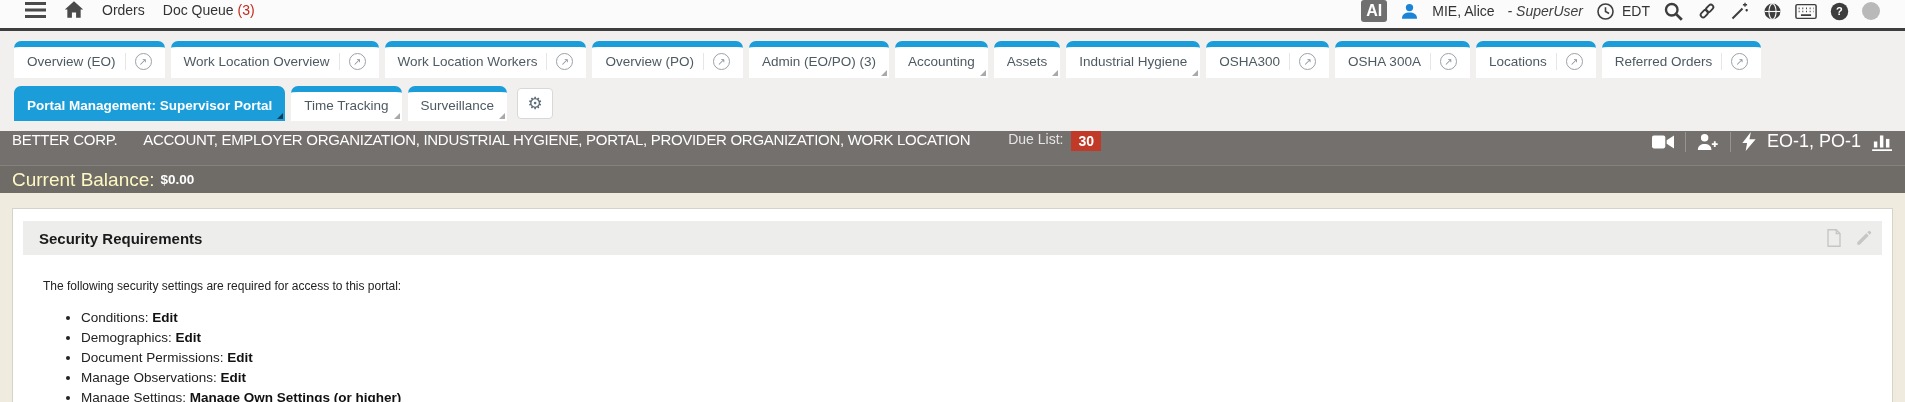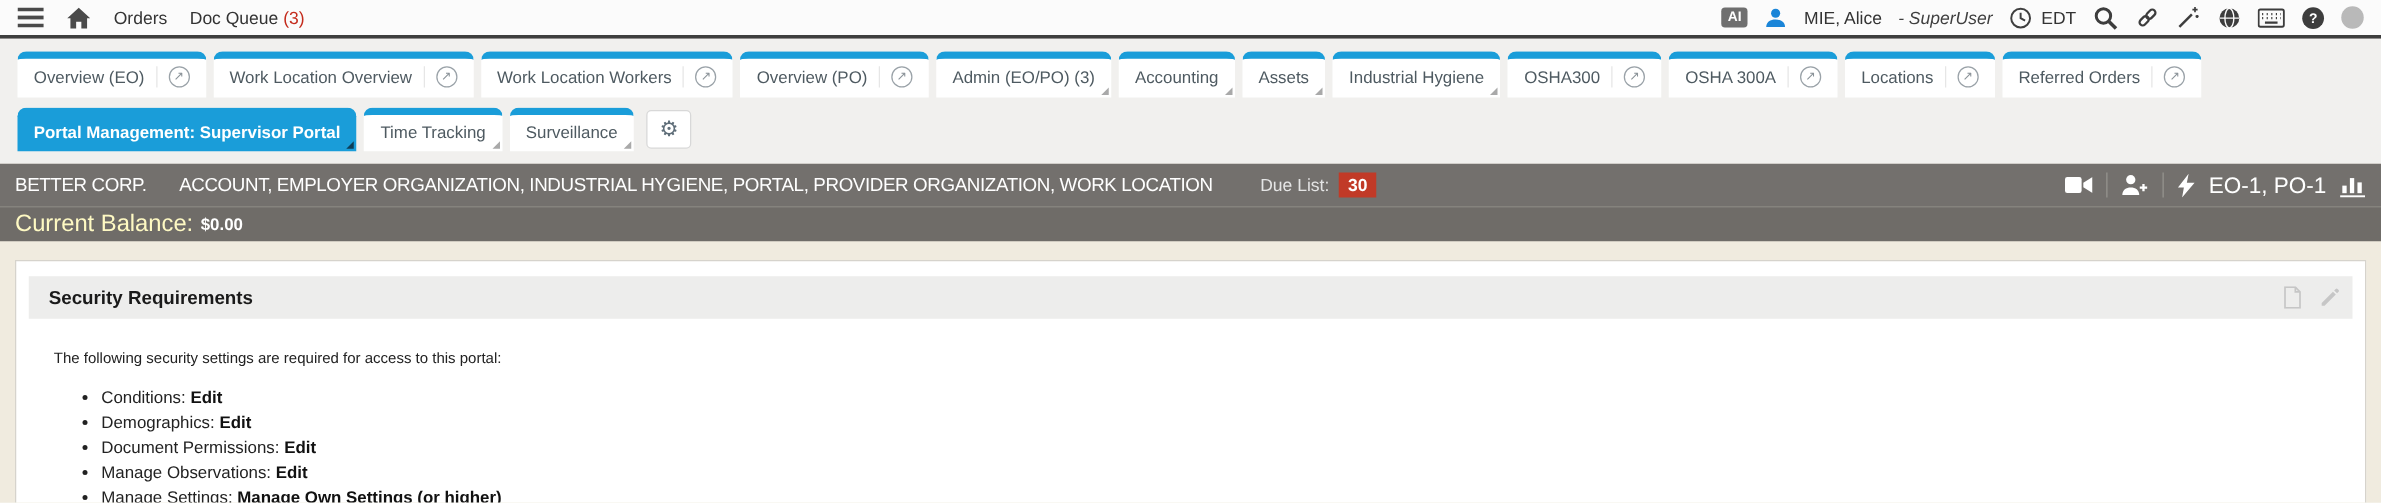--- a/index.html
+++ b/index.html
@@ -1,27 +1,27 @@
 <!DOCTYPE html>
 <html><head>
 <meta charset="utf-8">
 <style>
   * { margin:0; padding:0; box-sizing:border-box; }
   html,body { width:1905px; height:402px; overflow:hidden;
     font-family:"Liberation Sans","DejaVu Sans",sans-serif; background:#f0ebdf; }
 
   
   .topbar { height:31px; background:#fbfbfb; border-bottom:3px solid #3e3e3e;
-    display:flex; align-items:center; padding:0 14px; }
+    display:flex; align-items:flex-start; padding:0 25px; }
   .topbar .left { display:flex; align-items:center; gap:18px; }
   .topbar .right { margin-left:auto; display:flex; align-items:center; gap:13px; }
   .nav-link { font-size:14px; color:#333; cursor:pointer; }
   .red { color:#c42b1c; }
   .icon-btn { display:flex; align-items:center; justify-content:center; cursor:pointer; }
-  .ai-badge { background:#6f6f6f; color:#fff; font-weight:bold; font-size:11px;
+  .ai-badge { background:#6f6f6f; color:#fff; font-weight:bold; font-size:16px;
     padding:2px 5px; border-radius:3px; }
   .username { font-size:14px; color:#333; }
   .role { font-size:14px; color:#3f3f3f; font-style:italic; }
   .tz { font-size:14px; color:#333; margin-left:-6px; }
   .presence-dot { width:18px; height:18px; border-radius:50%; background:#b9b9b9; }
 
   
   .tabs-area { background:#f1f0ee; padding:10px 0 10px 14px; }
   .tabrow { display:flex; gap:6px; align-items:stretch;border-radius:16px; }
   .tabrow + .tabrow { margin-top:8px; }
@@ -34,21 +34,21 @@
     display:flex; align-items:center; justify-content:center; font-style:normal;
     font-size:10px; color:#8a9298; line-height:1; }
   .fold-icon { position:absolute; right:2px; bottom:2px; width:0; height:0;
     border-left:6px solid transparent; border-bottom:6px solid #a9a9a9; }
   .tab.active .fold-icon { border-bottom-color:#0e3e57; }
   .gear-btn { align-self:center; width:36px; height:31px; background:#fff;
     border:1px solid #d8d8d8; border-radius:4px; font-size:17px; color:#5f6e79;
     display:flex; align-items:center; justify-content:center; cursor:pointer; margin-left:4px; }
 
   
-  .ctx-bar { height:34px; background:#73706d; display:flex; align-items:center;
+  .ctx-bar { height:34px; background:#73706d; display:flex; align-items:flex-start;
     padding:0 12px; color:#fff; }
   .ctx-company { font-size:15px; letter-spacing:-0.3px; }
   .ctx-scope { font-size:15px; letter-spacing:-0.3px; margin-left:26px; }
   .due-label { font-size:14px; color:#e5e5e5; margin-left:38px; }
   .due-badge { background:#c13a27; color:#fff; font-size:14px; font-weight:bold;
     padding:2px 7px; margin-left:8px; cursor:pointer; }
   .ctx-right { margin-left:auto; display:flex; align-items:center; gap:11px; }
   .vdiv { width:1px; height:20px; background:#96948f; }
   .shortcut { font-size:18px; color:#fff; }
 

